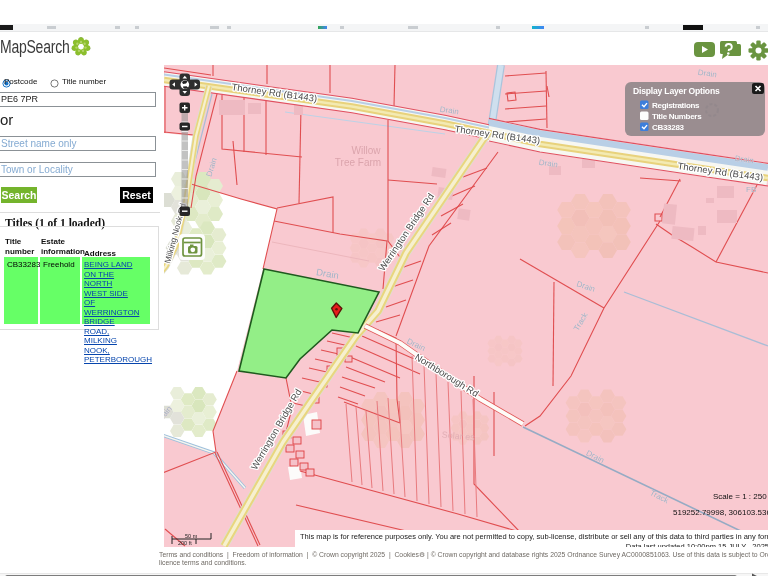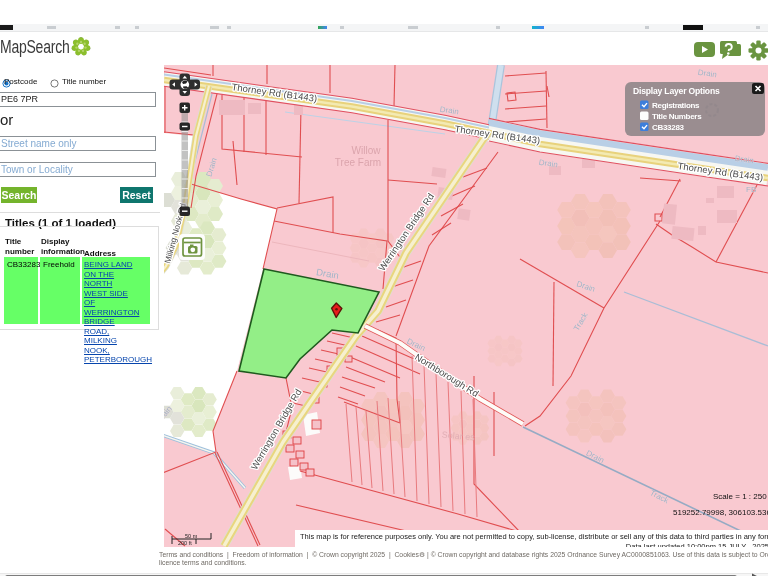--- a/index.html
+++ b/index.html
@@ -113,28 +113,28 @@
     <svg class="abs" style="left:50px;top:1.5px" width="9" height="9">
         <circle cx="4.5" cy="4.5" r="3.6" fill="#fff" stroke="#777" stroke-width="1"></circle>
       </svg>
     <span class="abs" style="left:62px;top:0;white-space:nowrap;">Title number</span>
   </div>
   <div class="inp" style="top:76px;font-size:9px;color:#222;">PE6 7PR</div>
   <div class="abs" style="left:0;top:95px;font-size:15px;color:#222;">or</div>
   <div class="inp ph" style="top:120px;">Street name only</div>
   <div class="inp ph" style="top:146px;">Town or Locality</div>
   <div class="btn" style="left:1px;top:171px;width:36px;background:#74b42c;">Search</div>
-  <div class="btn" style="left:120px;top:171px;width:33px;background:#0f766e;">Reset</div>
+  <div class="btn" style="left:120px;top:171px;width:33px;background:#000000;">Reset</div>
   <div class="abs" style="left:0;top:196px;width:160px;border-top:1px solid #ddd;"></div>
 
-  <div class="abs" style="left:5px;top:201px;font-size:11.5px;font-weight:bold;color:#111;">Titles (1 of 1 loaded)</div>
+  <div class="abs" style="left:5px;top:201px;font-size:11.5px;font-weight:bold;color:#111;font-family:Liberation Serif, serif;">Titles (1 of 1 loaded)</div>
   <div class="abs" style="left:0;top:210px;width:158px;height:102px;border:1px solid #ddd;border-left:none;"></div>
   <div class="abs" style="left:5px;top:221px;font-size:8px;font-weight:bold;color:#111;line-height:9.5px;">
     <div class="abs" style="left:0;top:0;width:34px;">Title number</div>
-    <div class="abs" style="left:36px;top:0;width:40px;">Display information</div>
+    <div class="abs" style="left:36px;top:0;width:40px;">Estate information</div>
     <div class="abs" style="left:79px;top:12px;">Address</div>
   </div>
   <div class="abs" style="left:4px;top:241px;width:34px;height:67px;background:#66ff66;font-size:8px;padding:3px 0 0 3px;box-sizing:border-box;">CB33283</div>
   <div class="abs" style="left:40px;top:241px;width:40px;height:67px;background:#66ff66;font-size:8px;padding:3px 0 0 3px;box-sizing:border-box;">Freehold</div>
   <div class="abs" style="left:82px;top:241px;width:68px;height:67px;background:#66ff66;font-size:8px;padding:3px 16px 0 2px;box-sizing:border-box;line-height:9.55px;">
     <span style="color:#0645ad;text-decoration:underline;">BEING LAND ON THE NORTH WEST SIDE OF WERRINGTON BRIDGE ROAD, MILKING NOOK, PETERBOROUGH</span>
   </div>
 
   <div class="abs" style="left:164px;top:49px;width:604px;height:482px;overflow:hidden;">
     <svg width="604" height="482" viewBox="164 49 604 482" style="display:block">

